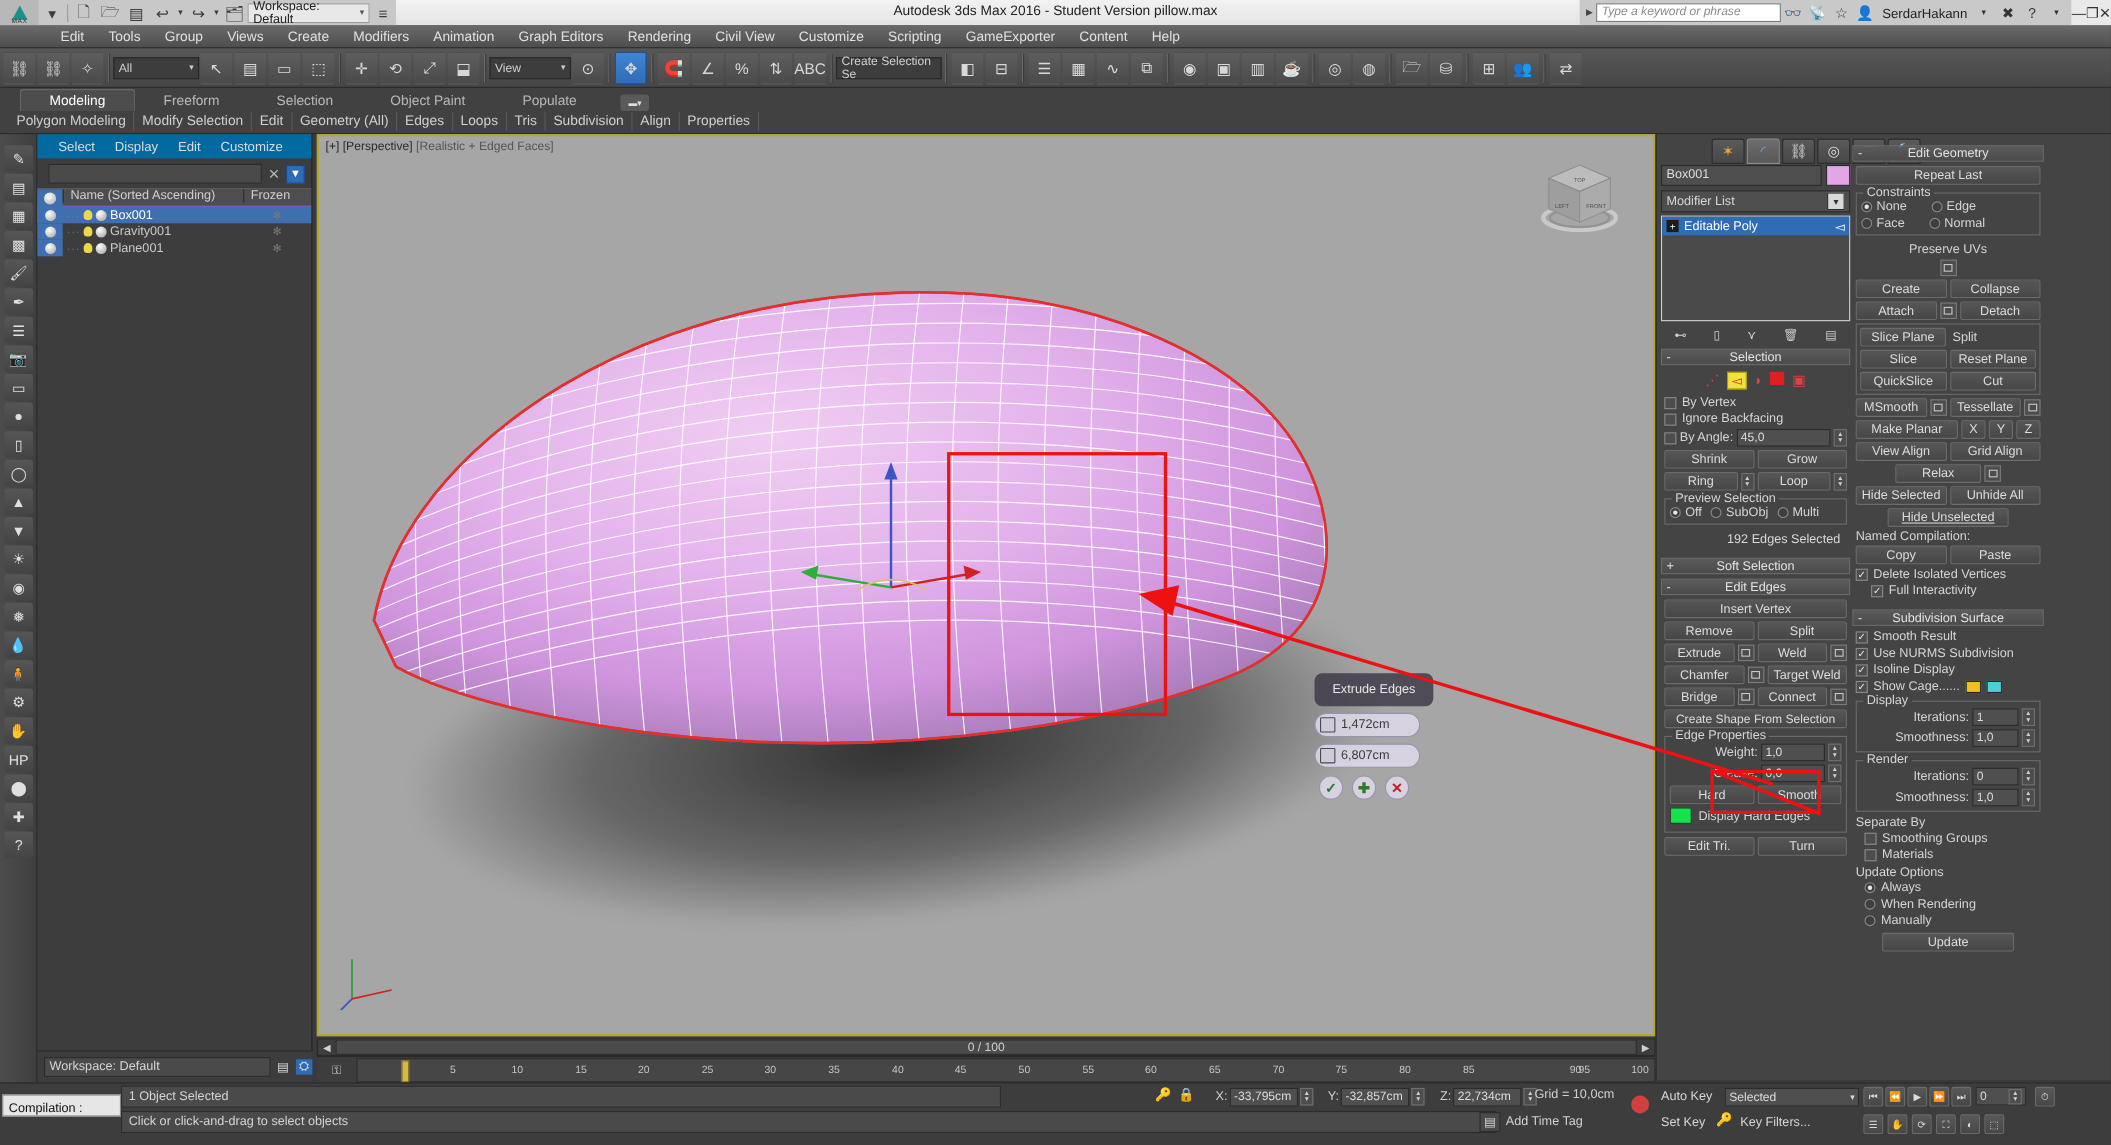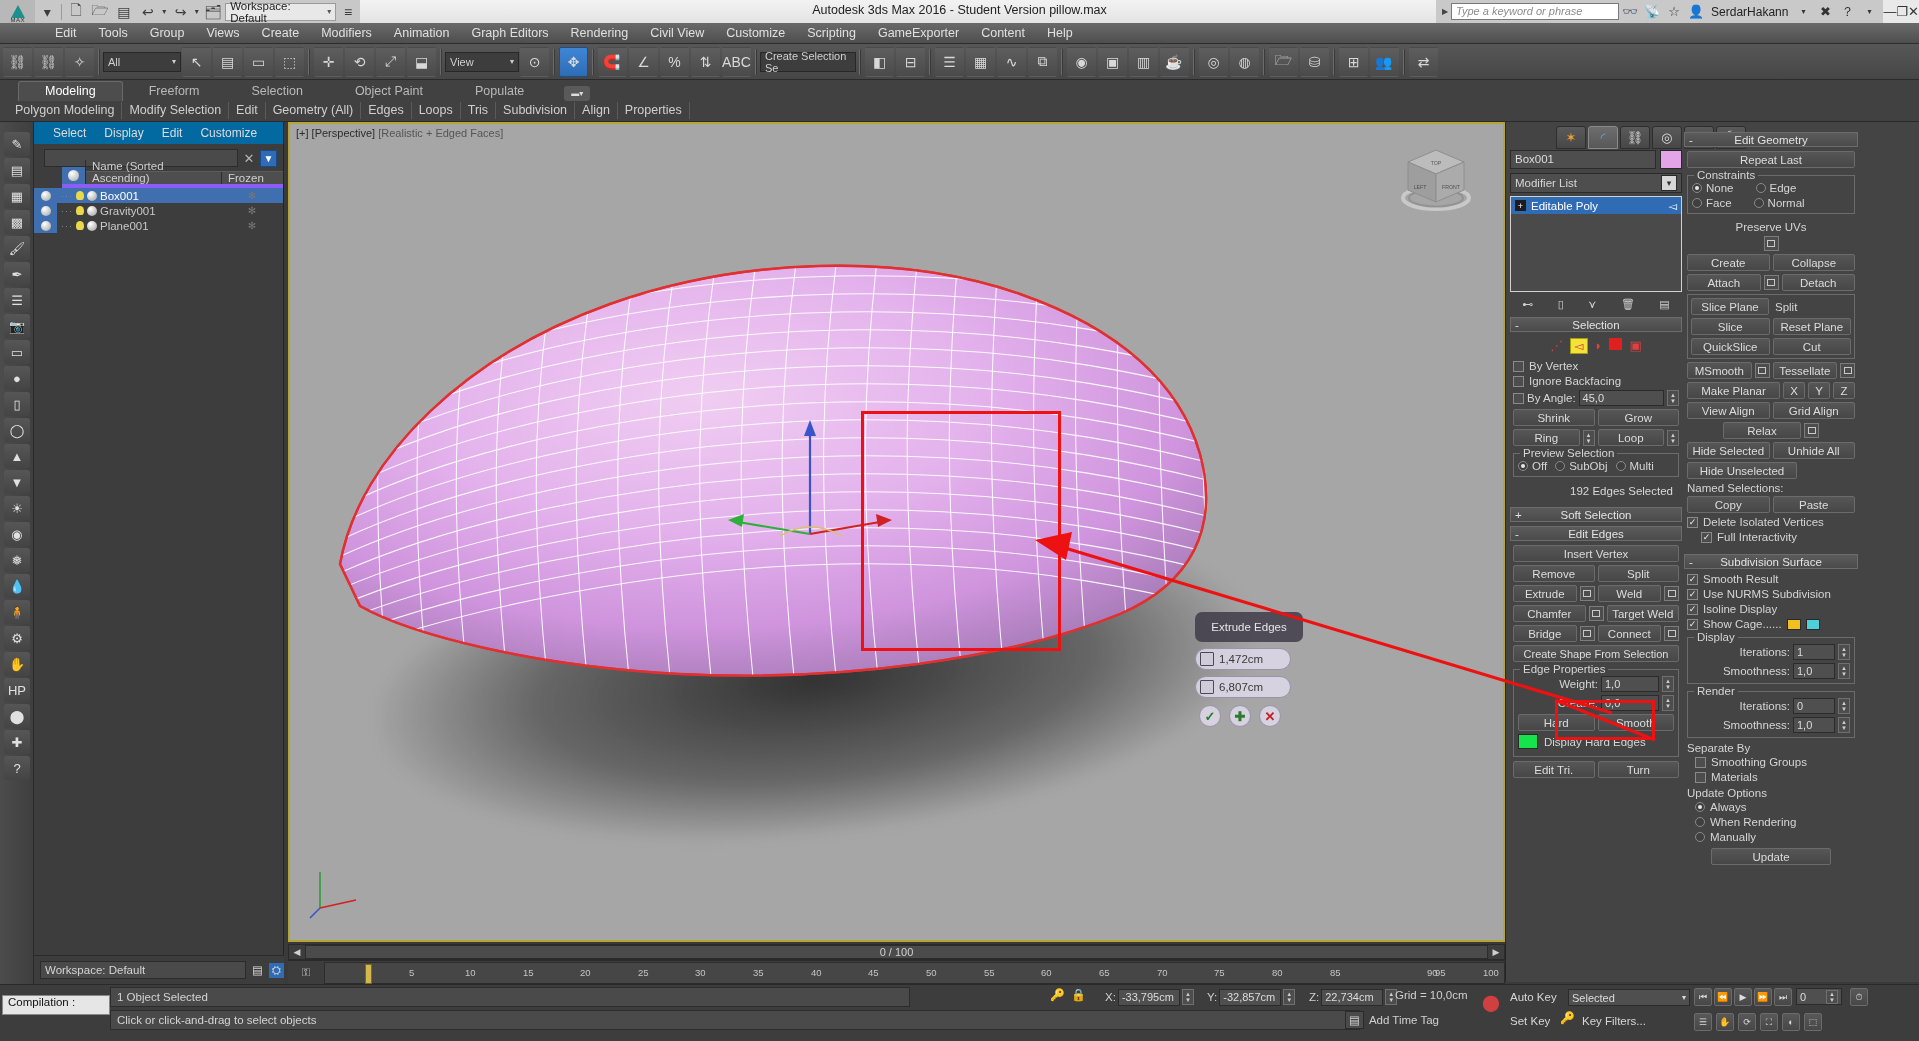--- a/index.html
+++ b/index.html
@@ -79,21 +79,21 @@
     background:#3d3d3d; border-right:1px solid #242424; }
   #se-menu{ height:22px; display:flex; align-items:center; padding-left:10px;
     background:#0369a1; }
   #se-menu .m{ padding:0 9px; font-size:12px; color:#dcdcdc;}
   #se-filter{ margin:5px 6px 4px 10px; height:18px; display:flex; align-items:center; gap:4px;}
   #se-filter .inp{ flex:1; height:18px; background:#4a4a4a; border:1px solid #2c2c2c;}
   #se-filter .xb{ width:14px; text-align:center; color:#b5b5b5; font-size:13px;}
   #se-filter .fi{ width:17px; height:17px; background:#2f6cb5; border:1px solid #1a4a86;
     display:flex;align-items:center;justify-content:center;font-size:10px;color:#fff;}
   #se-hdr{ height:17px; background:#4e4e4e; border-top:1px solid #5d5d5d;
-    border-bottom:4px solid #8b5cf6; display:flex; align-items:flex-end;margin-left:28px;}
+    border-bottom:1px solid #8b5cf6; display:flex; align-items:flex-start;}
   #se-hdr .cb{ width:23px; height:17px; background:#3f6fae; display:flex;
     align-items:center; justify-content:center;}
   #se-hdr .cb i{ width:11px;height:11px;border-radius:50%;
     background:radial-gradient(circle at 35% 30%,#fff,#a8a8a8);display:block;}
   #se-hdr .h1{ flex:1; padding-left:6px; font-size:11.5px; color:#cfcfcf;
     border-left:1px solid #2c2c2c;}
   #se-hdr .h2{ width:62px; padding-left:6px; font-size:11.5px; color:#cfcfcf;
     border-left:1px solid #2c2c2c;}
   .se-row{ height:15px; display:flex; align-items:center; font-size:11.5px; }
   .se-row.sel{ background:#3f6fae; }
@@ -217,21 +217,21 @@
     justify-content:center; font-size:11px; color:#cfcfcf;}
   #ruler{ flex:1; height:22px; position:relative; background:#464646; border:1px solid #2c2c2c;}
   #ruler .tick{ position:absolute; top:4px; font-size:9.5px; color:#c5c5c5;}
   #ruler .ph{ position:absolute; left:40px; top:1px; width:7px; height:20px;
     background:#d4b84a; border:1px solid #7a6a20;}
   #statusbar{ position:absolute; left:0; top:984px; width:1919px; height:57px;
     background:#3d3d3d; border-top:1px solid #2a2a2a;}
   #sb-left{ position:absolute; left:0; top:0; width:160px; height:57px; }
   #sb-compile{ position:absolute; left:2px; top:10px; width:108px; height:20px;
     background:#e6e6e6; border:1px solid #888; color:#111; font-size:11.5px;
-    display:flex; align-items:flex-start; padding-left:5px; }
+    display:flex; align-items:flex-end; padding-left:5px; }
   #sb-l1{ position:absolute; left:110px; top:2px; width:800px; height:20px;
     background:#4a4a4a; border:1px solid #2c2c2c; font-size:11.5px; color:#d4d4d4;
     display:flex; align-items:center; padding-left:6px;}
   #sb-l2{ position:absolute; left:110px; top:25px; width:1250px; height:20px;
     background:#4a4a4a; border:1px solid #2c2c2c; font-size:11.5px; color:#d4d4d4;
     display:flex; align-items:center; padding-left:6px;}
   .coordbox{ position:absolute; top:2px; height:20px; display:flex; align-items:center; gap:2px;}
   .coordbox .cl{ font-size:11.5px; color:#d0d0d0;}
   .coordbox .cf{ width:62px; height:17px; background:#4f4f4f; border:1px solid #2b2b2b;
     font-size:11px; color:#dcdcdc; display:flex; align-items:center; padding-left:3px;}
@@ -912,24 +912,24 @@
         <div class="r" style="justify-content:center;">
           <div class="btn" style="flex:none;width:78px">Relax</div>
           <span class="sqbtn">
               <i></i>
             </span>
         </div>
         <div class="r">
           <div class="btn">Hide Selected</div>
           <div class="btn">Unhide All</div>
         </div>
-        <div class="r" style="justify-content:flex-start;">
+        <div class="r" style="justify-content:center;text-decoration:underline;">
           <div class="btn" style="flex:none;width:110px">Hide Unselected</div>
         </div>
-        <div class="lbl" style="margin:3px 0 2px">Named Selections:</div>
+        <div class="lbl" style="margin:3px 0 2px">Named Compilation:</div>
         <div class="r">
           <div class="btn">Copy</div>
           <div class="btn">Paste</div>
         </div>
         <div class="chk">
           <span class="bx">✓</span>
           <span>Delete Isolated Vertices</span>
         </div>
         <div class="chk" style="padding-left:14px">
           <span class="bx">✓</span>

